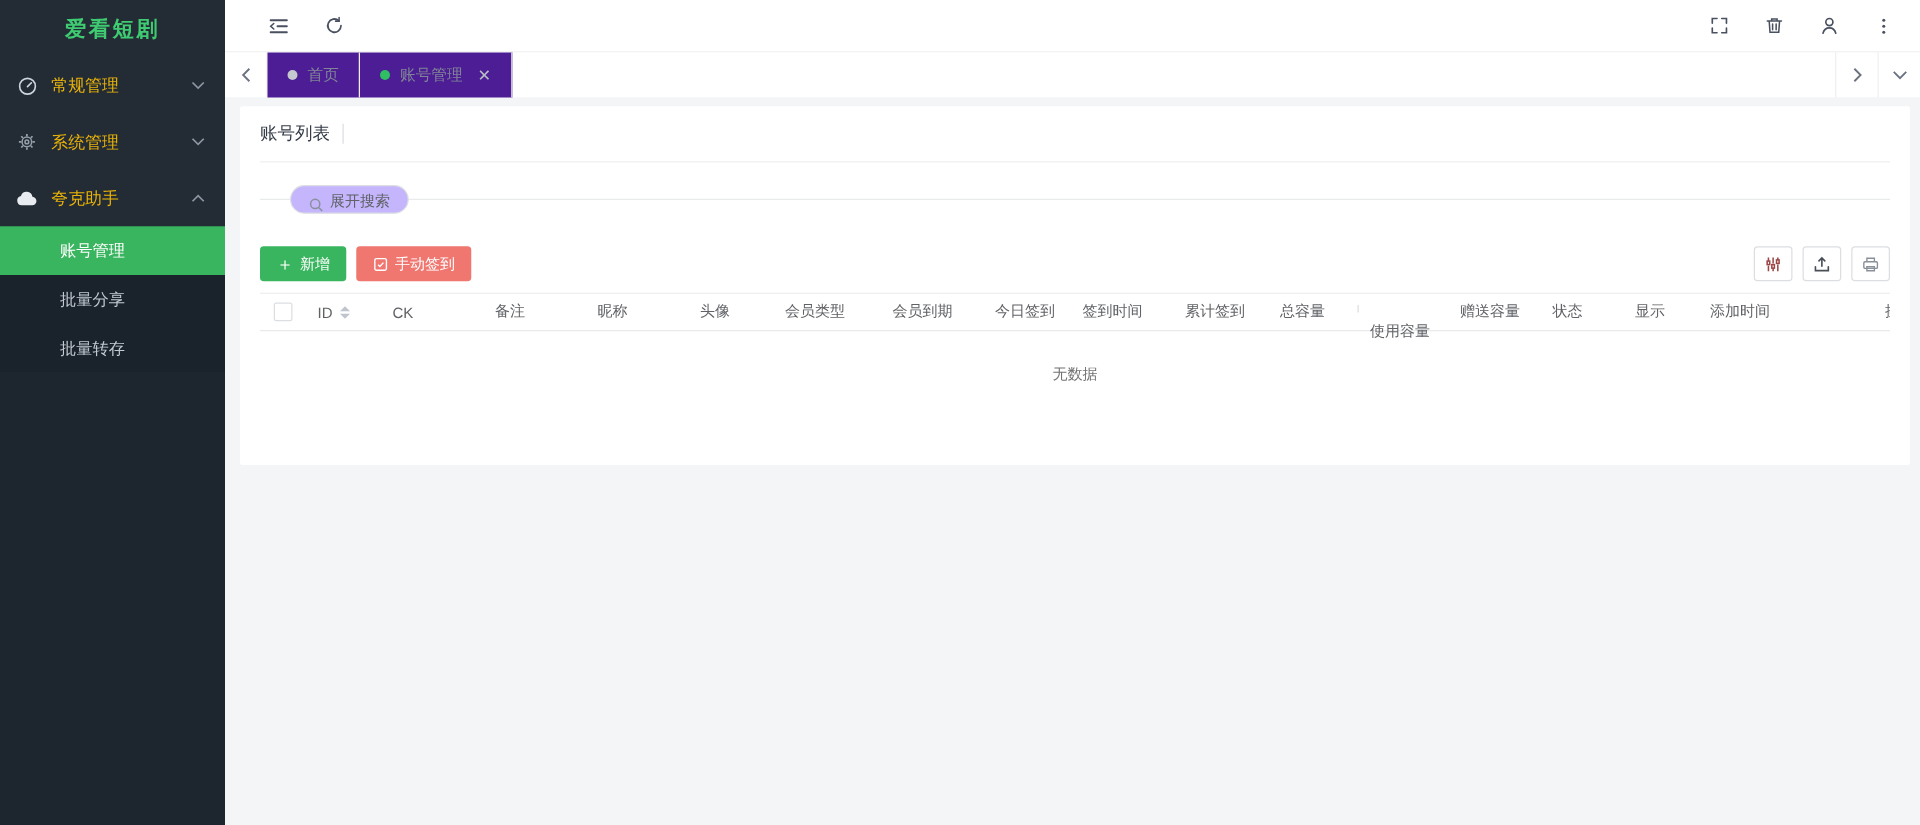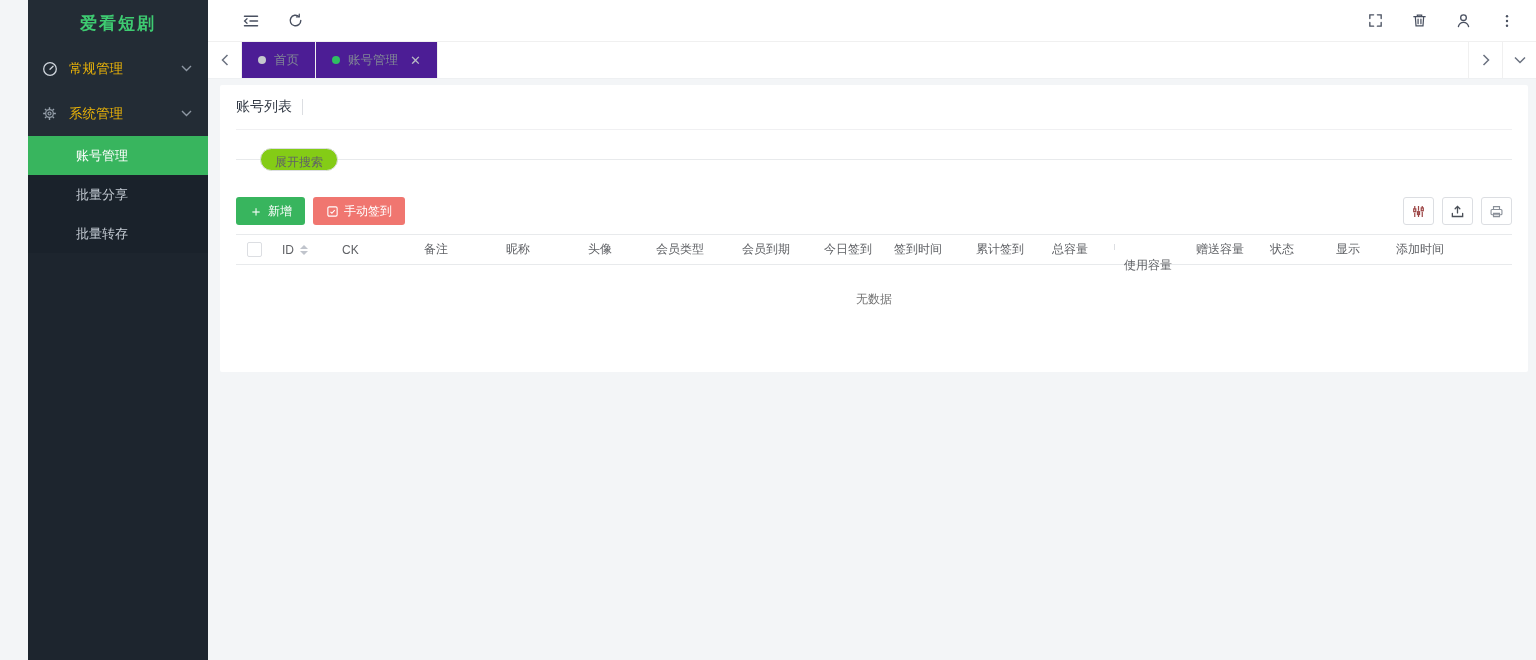--- a/index.html
+++ b/index.html
@@ -1,18 +1,18 @@
 <!DOCTYPE html>
 <html><head>
 <meta charset="utf-8">
 <style>
   * { box-sizing: border-box; margin: 0; padding: 0; }
   html, body { width: 1536px; height: 660px; overflow: hidden; }
   body { font-family: "Liberation Sans", "DejaVu Sans", sans-serif; background: #f3f5f7; }
-  .app { display: flex; width: 100%; height: 100%; padding-left: 28px; }
+  .app { display: flex; width: 100%; height: 100%; }
 
   
   .sidebar { width: 180px; flex-shrink: 0; background: #232c35; display: flex; flex-direction: column; }
   .logo { height: 46px; display: flex; align-items: center; justify-content: center;
           font-size: 17px; font-weight: bold; color: #3ecb71; letter-spacing: 2px; }
   .menu-item { height: 45px; display: flex; align-items: center; padding: 0 16px 0 13px;
                font-size: 13.5px; color: #eab308; cursor: pointer; }
   .mi-icon { width: 17px; height: 17px; margin-right: 11px; display: flex; align-items: center; justify-content: center; }
   .mi-label { flex: 1; }
   .mi-caret { display: flex; align-items: center; }
@@ -49,23 +49,23 @@
   .content { flex: 1; background: #f3f5f7; padding: 6px 8px 0 12px; overflow: hidden; }
   .card { background: #ffffff; height: 287px; border-radius: 2px; padding: 0 16px; overflow: hidden; }
 
   .title-row { height: 45px; display: flex; align-items: center; border-bottom: 1px solid #f0f0f2; }
   .page-title { font-size: 14px; color: #333a45; }
   .title-divider { width: 1px; height: 16px; background: #dcdee2; margin-left: 10px; }
 
   .search-row { height: 58px; display: flex; align-items: center; }
   .search-line { width: 100%; height: 0; border-top: 1px solid #e8eaec; position: relative; }
   .search-pill { position: absolute; left: 24px; top: -12px; height: 23px; padding: 0 14px;
-                 border: 1px solid #dcdee2; border-radius: 12px; background: #84cc16; color: #606266;
+                 border: 1px solid #dcdee2; border-radius: 12px; background: #c4b5fd; color: #606266;
                  font-size: 12px; display: inline-flex; align-items: flex-end; gap: 5px; cursor: pointer;
-                 font-family: inherit; flex-direction: column; }
+                 font-family: inherit; }
 
   .toolbar-row { height: 46px; display: flex; align-items: center; }
   .btn { height: 28px; border: none; border-radius: 3px; color: #fff; font-size: 12px;
          display: inline-flex; align-items: center; gap: 5px; padding: 0 13px; cursor: pointer;
          font-family: inherit; }
   .btn-green { background: #38b55e; }
   .btn-pink { background: #f07670; margin-left: 8px; }
   .btn .plus { font-size: 14px; line-height: 1; }
   .toolbar-right { margin-left: auto; display: flex; gap: 8px; }
   .tool-btn { width: 31px; height: 28px; border: 1px solid #dcdee2; border-radius: 3px;
@@ -124,20 +124,33 @@
         </svg>
       </span>
       <span class="mi-label">系统管理</span>
       <span class="mi-caret">
         <svg width="11" height="7" viewBox="0 0 11 7" fill="none" stroke="#8d97a3" stroke-width="1.4">
             <path d="M1 1l4.5 4.5L10 1"></path>
           </svg>
       </span>
     </div>
 
+    <div class="menu-item">
+      <span class="mi-icon">
+        <svg width="17" height="13" viewBox="0 0 18 14" fill="#e8ecf1">
+          <path d="M4.6 13.2a4.1 4.1 0 0 1-.7-8.1A5.1 5.1 0 0 1 13.8 5.9a3.6 3.6 0 0 1-.4 7.3z"></path>
+        </svg>
+      </span>
+      <span class="mi-label">夸克助手</span>
+      <span class="mi-caret">
+        <svg width="11" height="7" viewBox="0 0 11 7" fill="none" stroke="#8d97a3" stroke-width="1.4">
+            <path d="M1 6l4.5-4.5L10 6"></path>
+          </svg>
+      </span>
+    </div>
 
     <div class="submenu">
       <div class="sub-item active">
         <span>账号管理</span>
       </div>
       <div class="sub-item">
         <span>批量分享</span>
       </div>
       <div class="sub-item">
         <span>批量转存</span>

